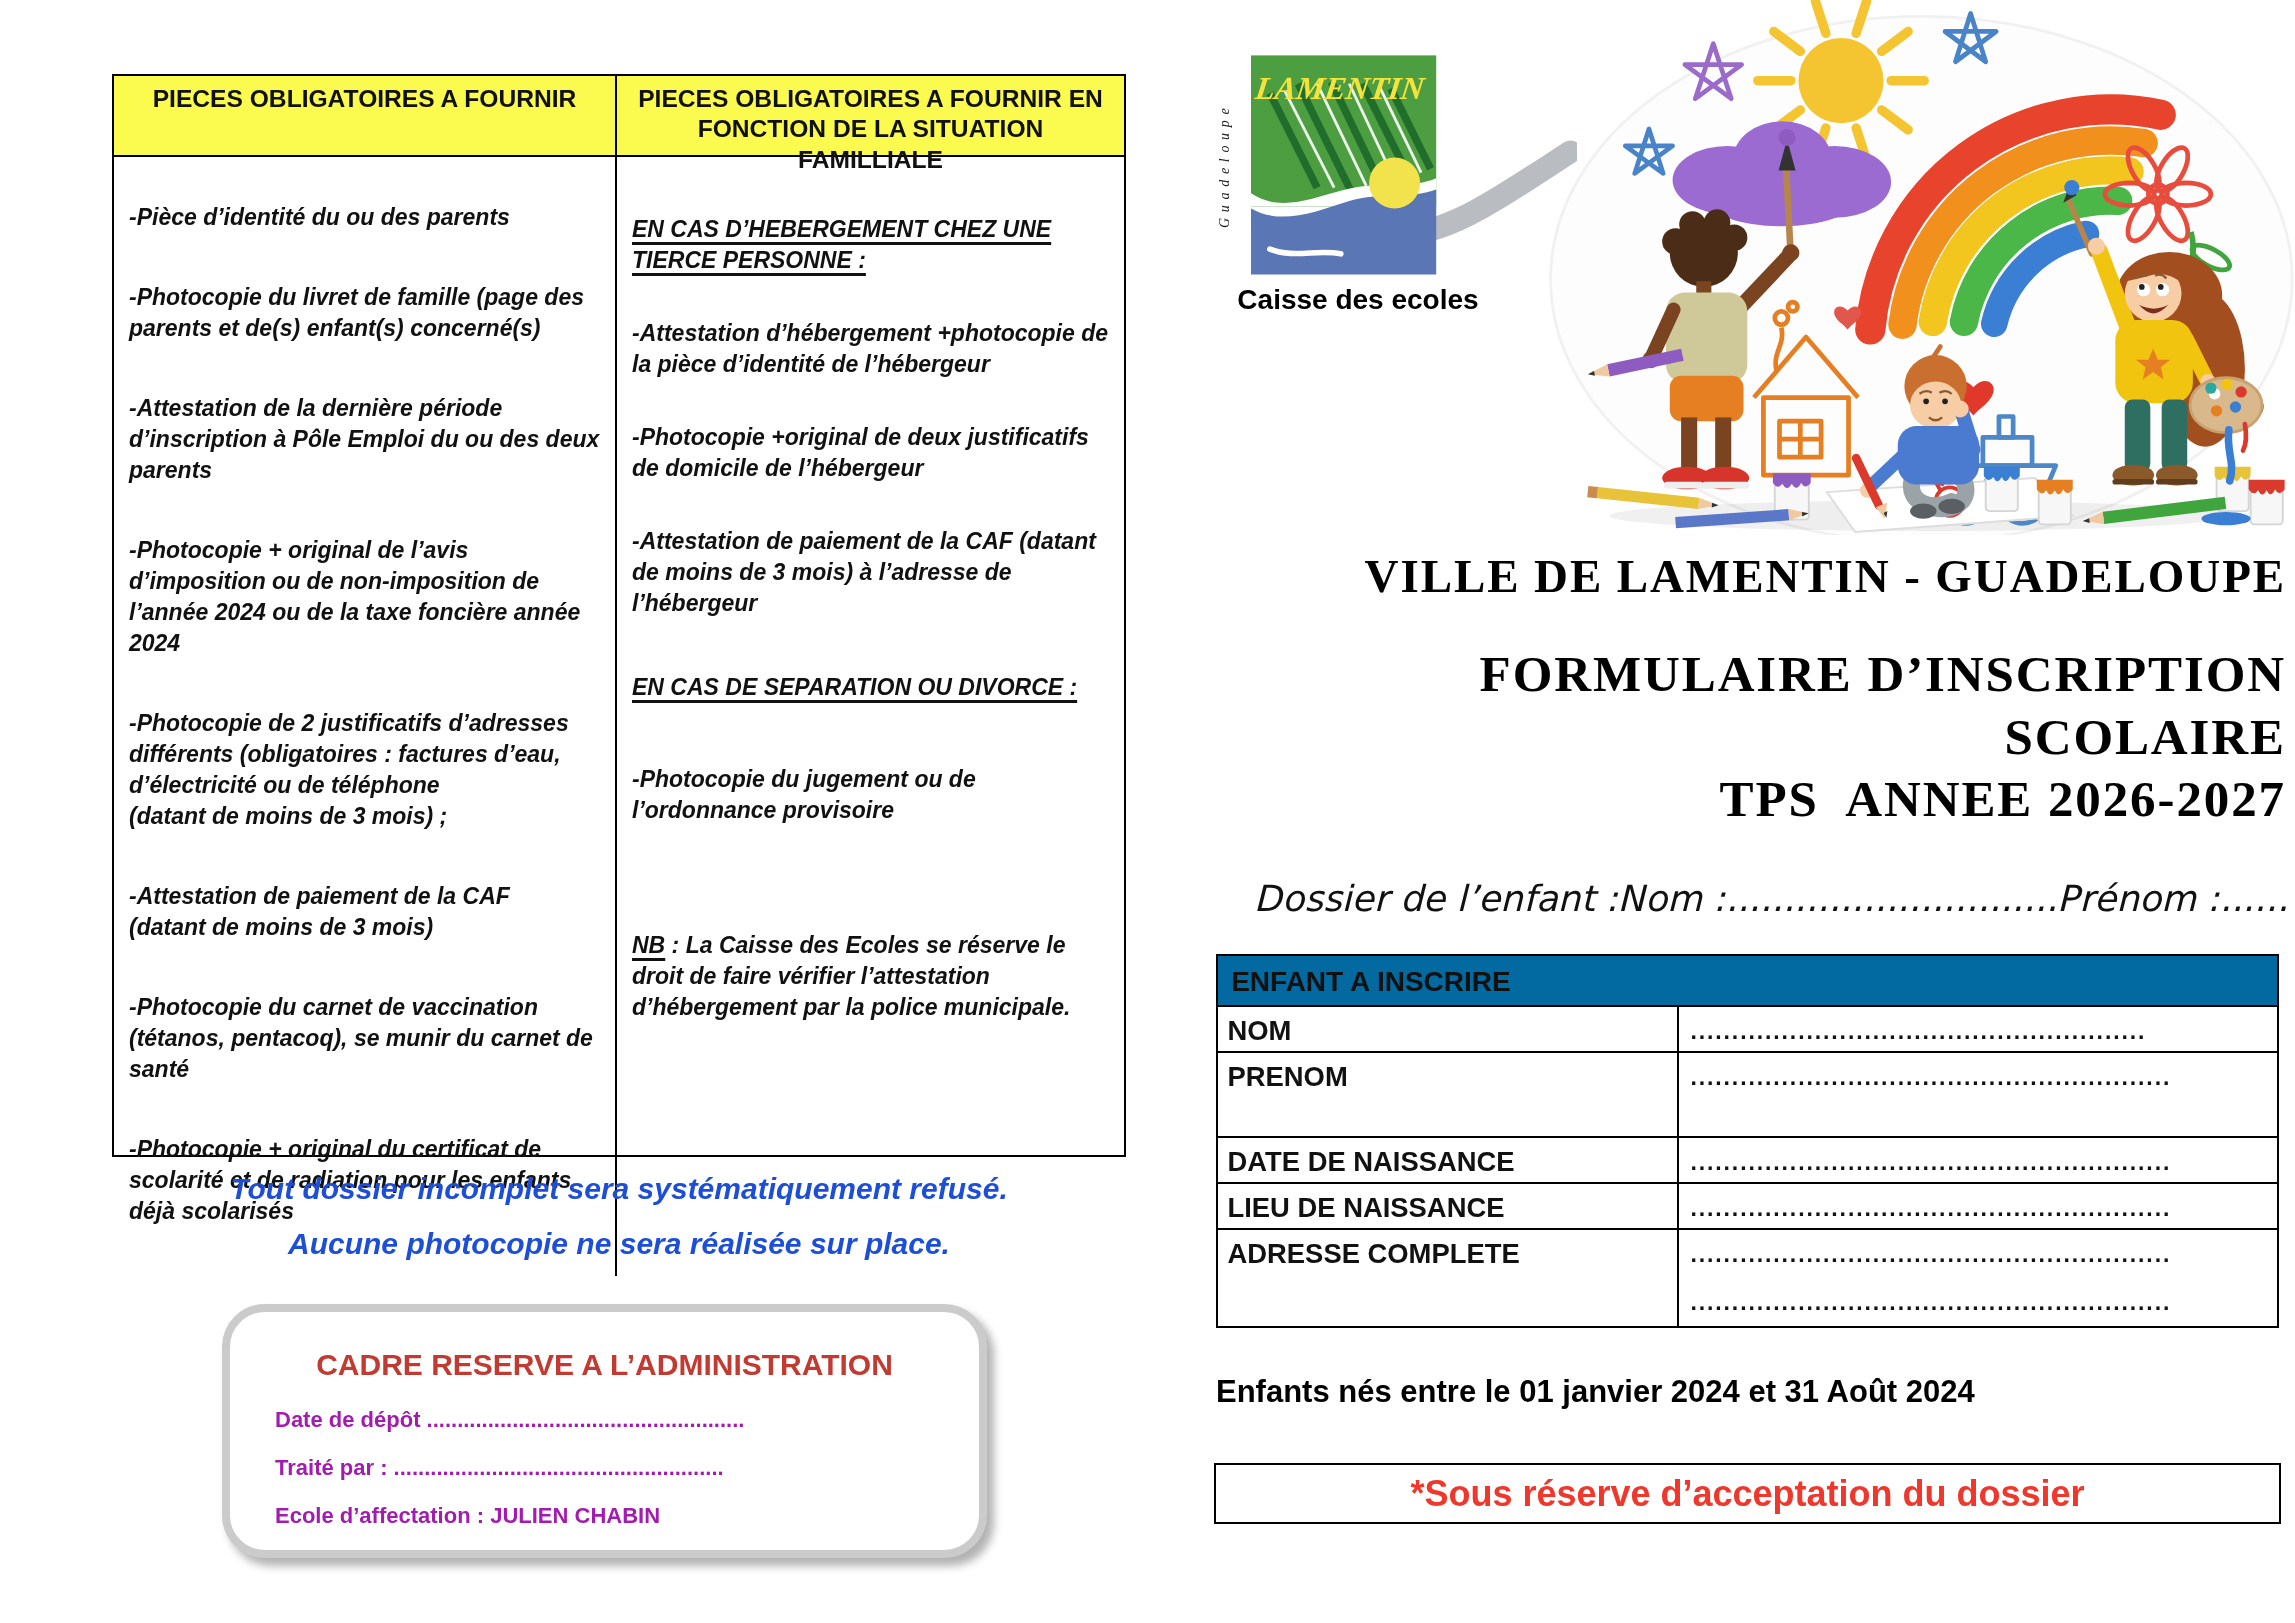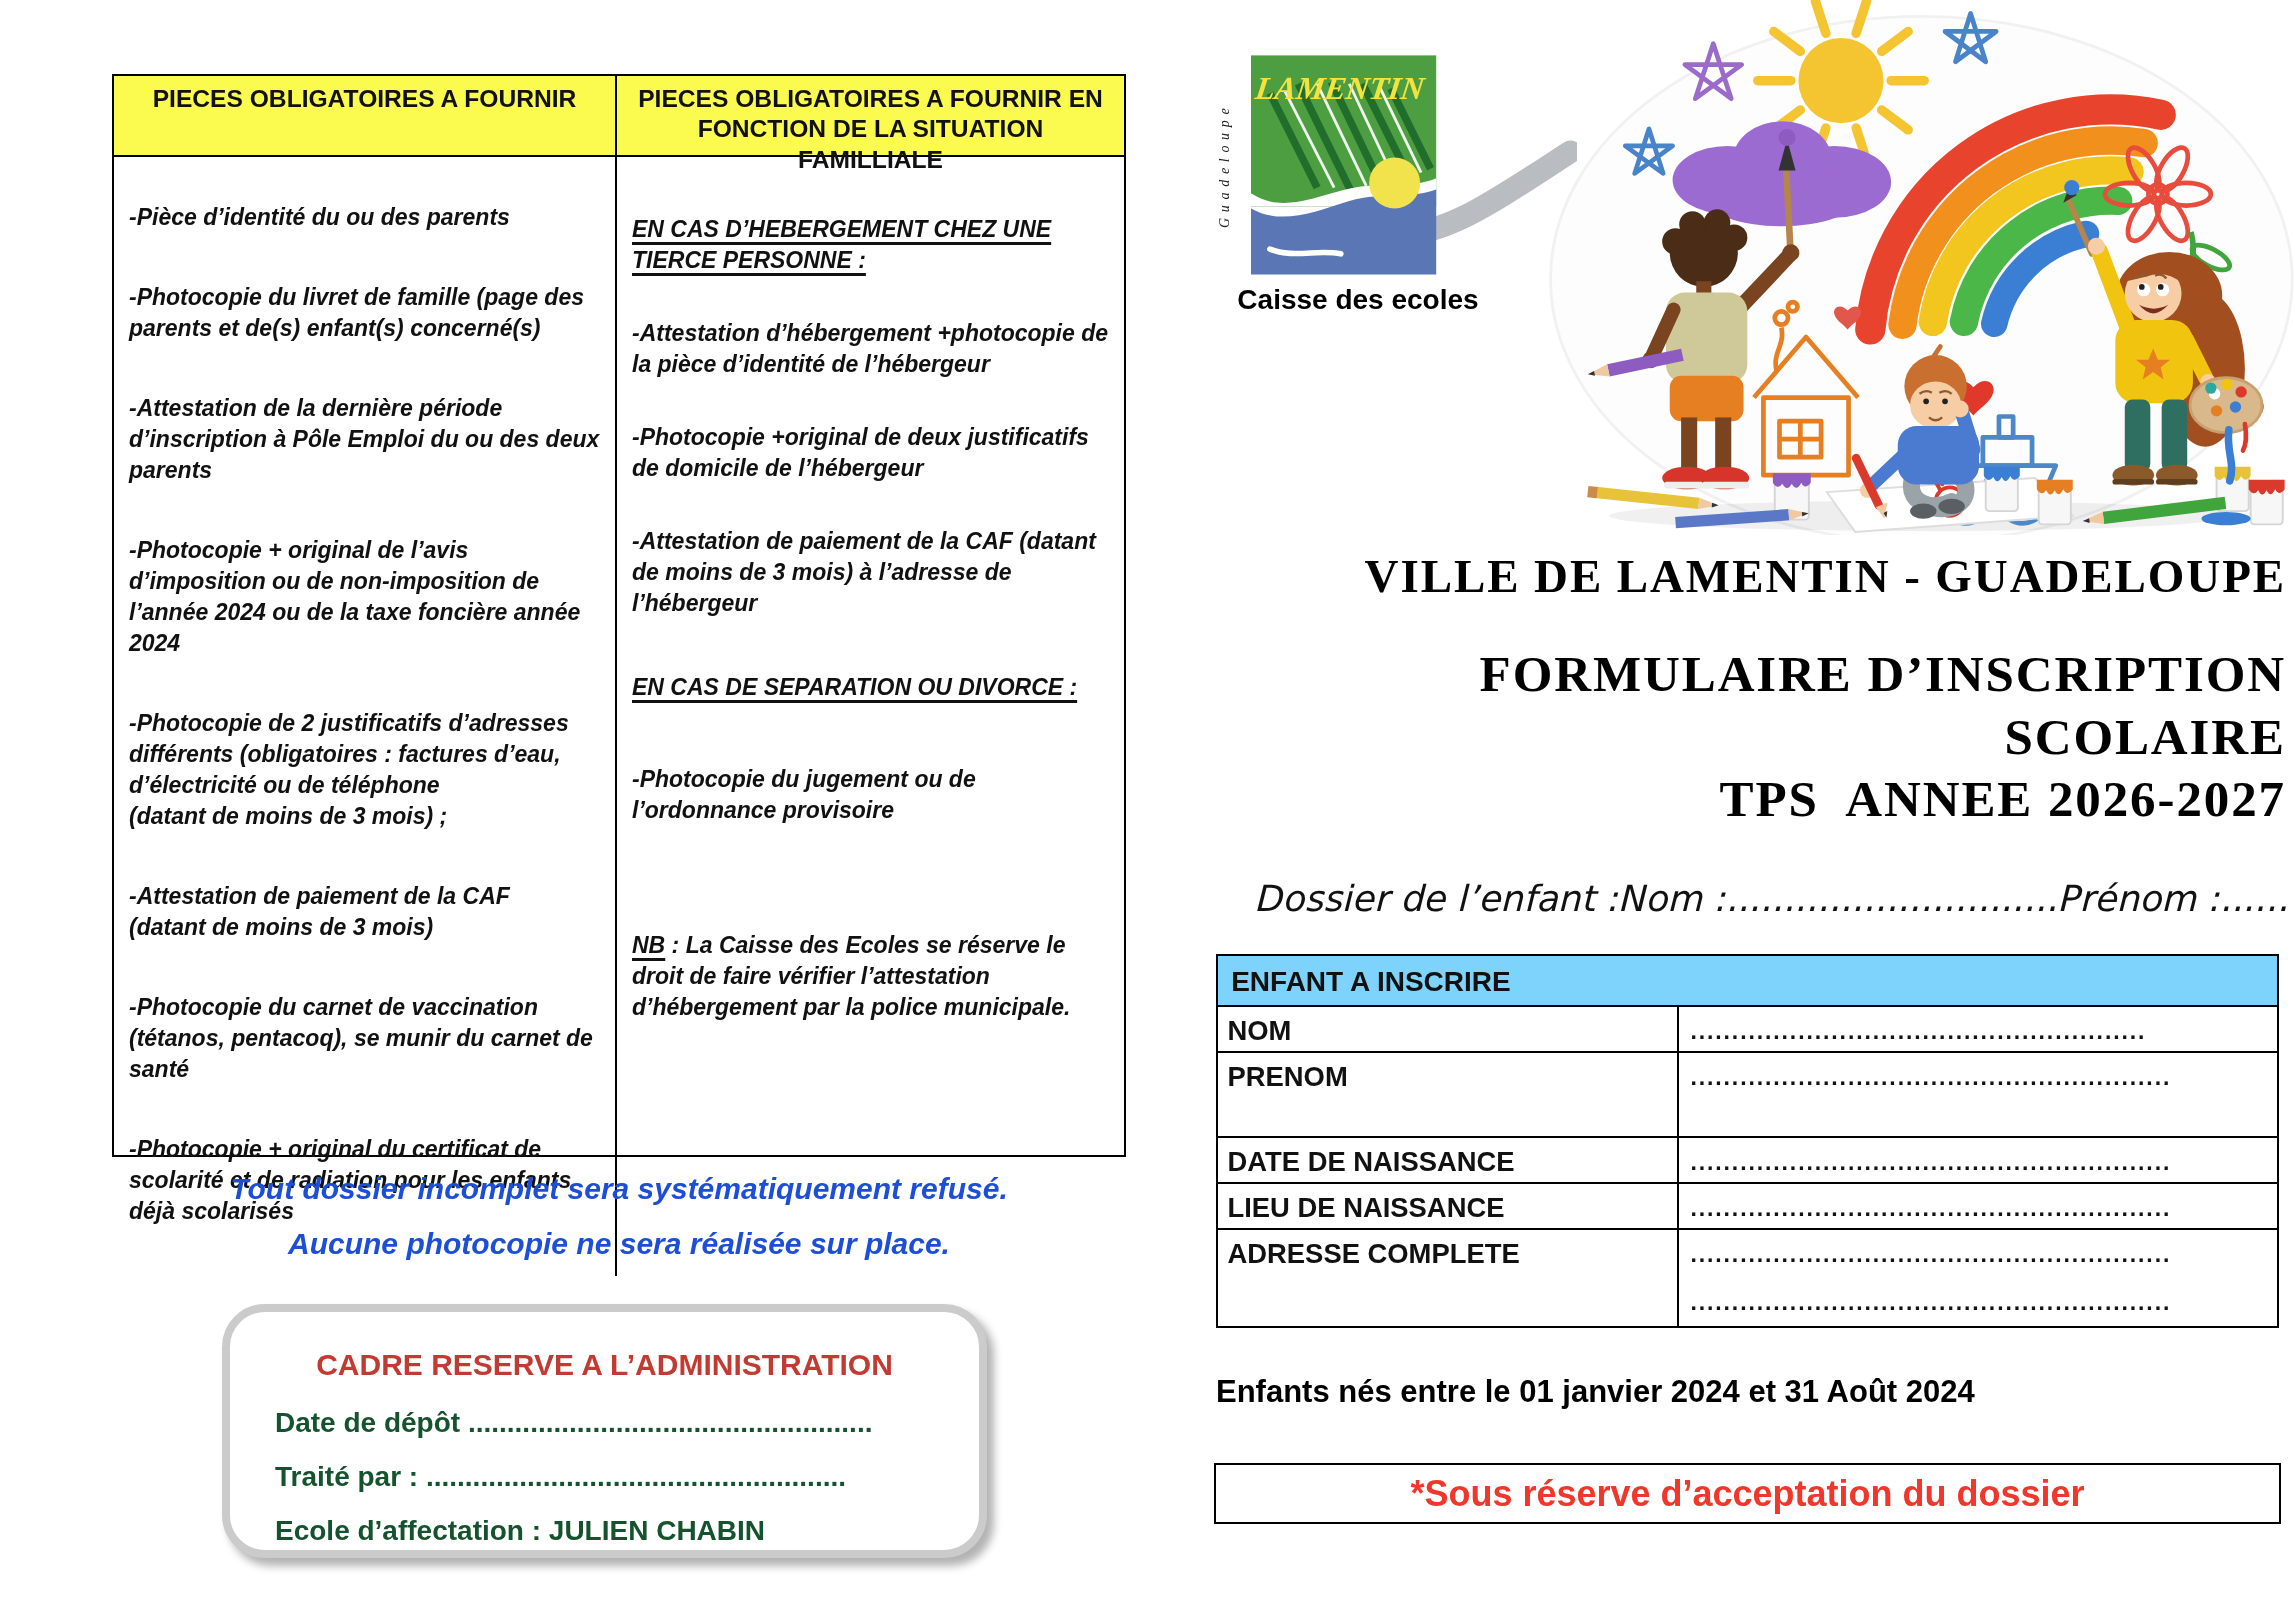--- a/index.html
+++ b/index.html
@@ -27,21 +27,21 @@
   
   .warning{position:absolute;left:112px;top:1172px;width:1014px;text-align:center;
            color:#1d4ed8;font-weight:bold;font-style:italic;font-size:30px;}
   .warning p{margin:0 0 21px;}
 
   
   .admin-box{position:absolute;left:222px;top:1304px;width:765px;height:254px;box-sizing:border-box;
              border:8.5px solid #CBCBCB;border-radius:43px;background:#fff;
              box-shadow:6.6px 7.6px 8.5px rgba(0,0,0,0.30);}
   .admin-title{margin:36px 0 0;text-align:center;color:#C23B32;font-weight:bold;font-size:30px;}
-  .admin-lines{margin:24.6px 0 0 45px;font-weight:bold;font-size:28px;color:#14532d;}
+  .admin-lines{margin:24.6px 0 0 45px;font-weight:bold;font-size:22px;color:#a21caf;}
   .admin-lines p{margin:0 0 22px;white-space:nowrap;overflow:hidden;}
 
   
   .logo-vert{position:absolute;left:1217px;top:55px;height:220px;writing-mode:vertical-rl;
              transform:rotate(180deg);font-family:"Liberation Serif",serif;font-style:italic;
              font-size:14px;letter-spacing:5.7px;color:#222;text-align:center;}
   .logo-svg{position:absolute;left:1251px;top:55px;}
   .logo-caption{position:absolute;left:1230px;top:284px;width:256px;text-align:center;
                 font-weight:bold;font-size:28px;color:#000;}
 
@@ -53,21 +53,21 @@
   .t3{top:708px;font-size:51px;letter-spacing:1.9px;}
   .t4{top:770px;font-size:51px;letter-spacing:1.9px;}
 
   .dossier{position:absolute;left:1257px;top:878px;width:1032px;font-size:36px;
            font-family:"DejaVu Sans",sans-serif;font-style:italic;transform:skewX(-3deg);
            white-space:nowrap;overflow:hidden;}
 
   
   .enfant-table{position:absolute;left:1216px;top:954px;width:1063px;border:2.8px solid #000;
                 box-sizing:border-box;background:#fff;}
-  .enfant-header{background:#7dd3fc;border-bottom:2.8px solid #000;font-weight:bold;font-size:28px;
+  .enfant-header{background:#0369a1;border-bottom:2.8px solid #000;font-weight:bold;font-size:28px;
                  padding:9.5px 0 7.6px 13.2px;}
   .enfant-row{display:grid;grid-template-columns:461px 1fr;border-bottom:2.8px solid #000;}
   .enfant-row:last-child{border-bottom:none;}
   .enfant-label{border-right:2.8px solid #000;font-weight:bold;font-size:27.4px;padding:7.6px 9.5px 0;box-sizing:border-box;}
   .enfant-value{font-weight:bold;font-size:23px;letter-spacing:1.9px;padding:11.4px 11.4px 0;
                 white-space:nowrap;overflow:hidden;box-sizing:border-box;}
   .h-nom{height:44px;} .h-prenom{height:83px;} .h-date{height:44px;} .h-lieu{height:44px;} .h-adresse{height:96px;}
   .enfant-value .line2{margin-top:21px;}
 
   .birth-note{position:absolute;left:1216px;top:1374px;width:1063px;text-align:left;

